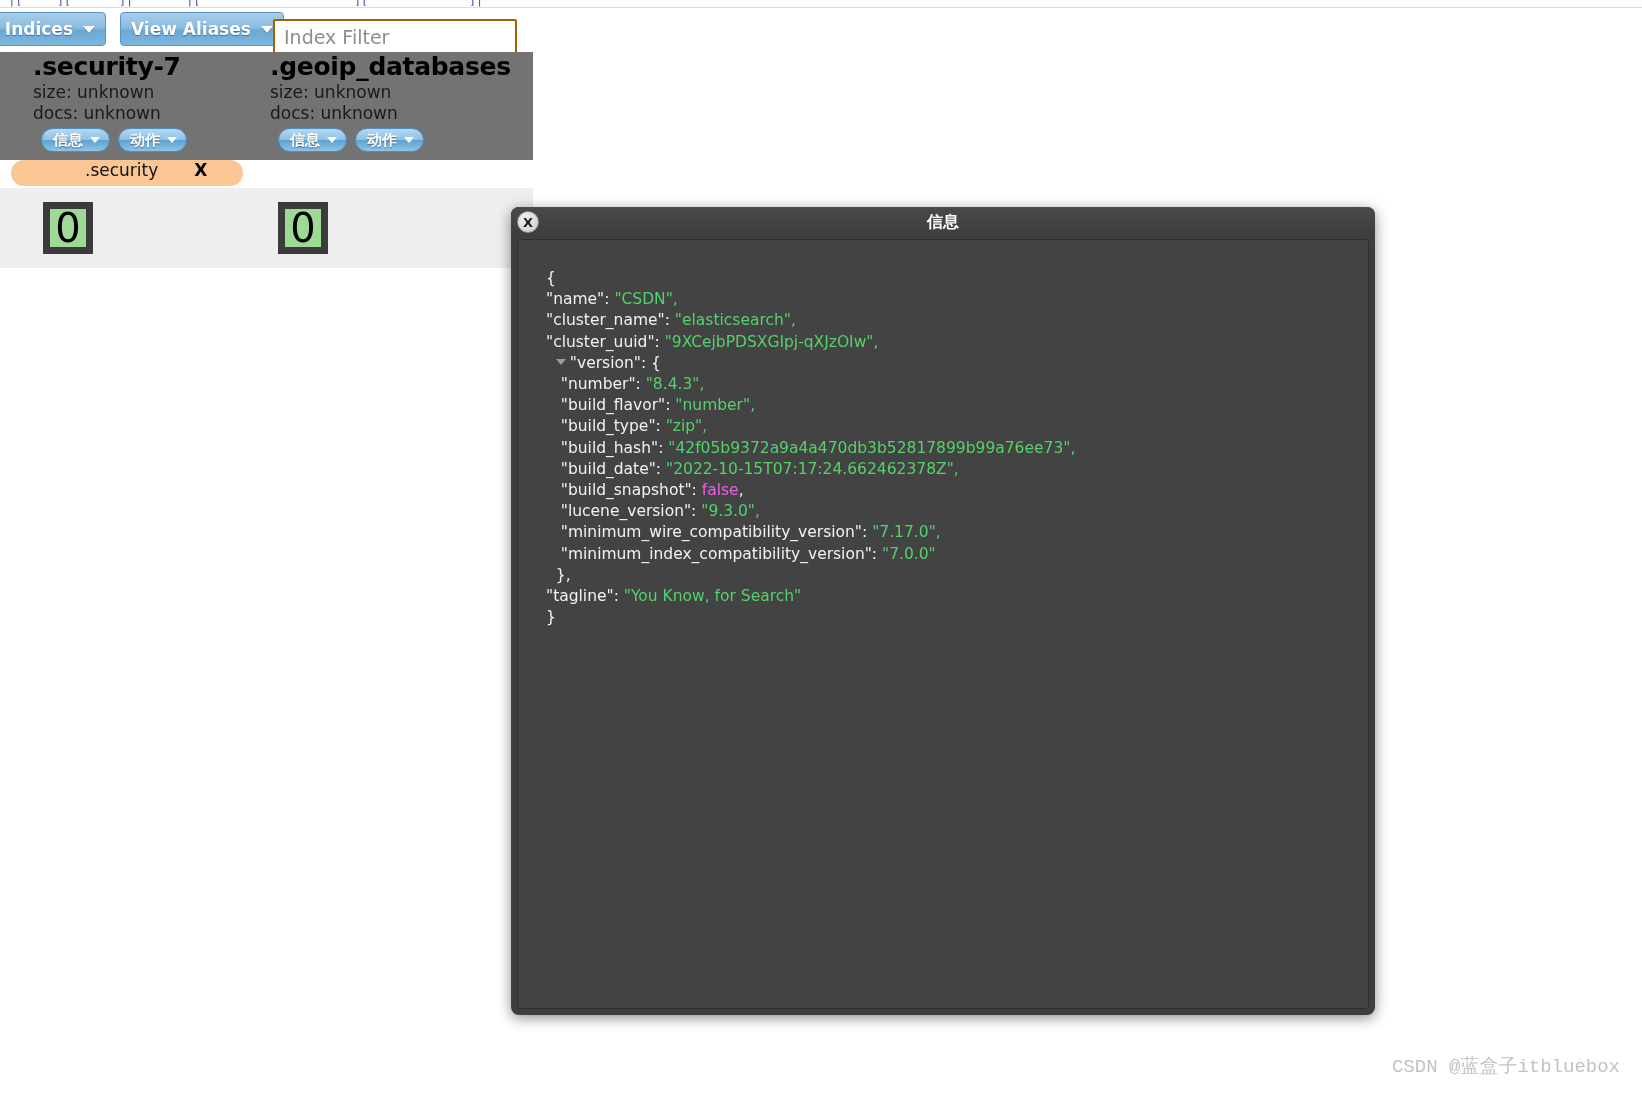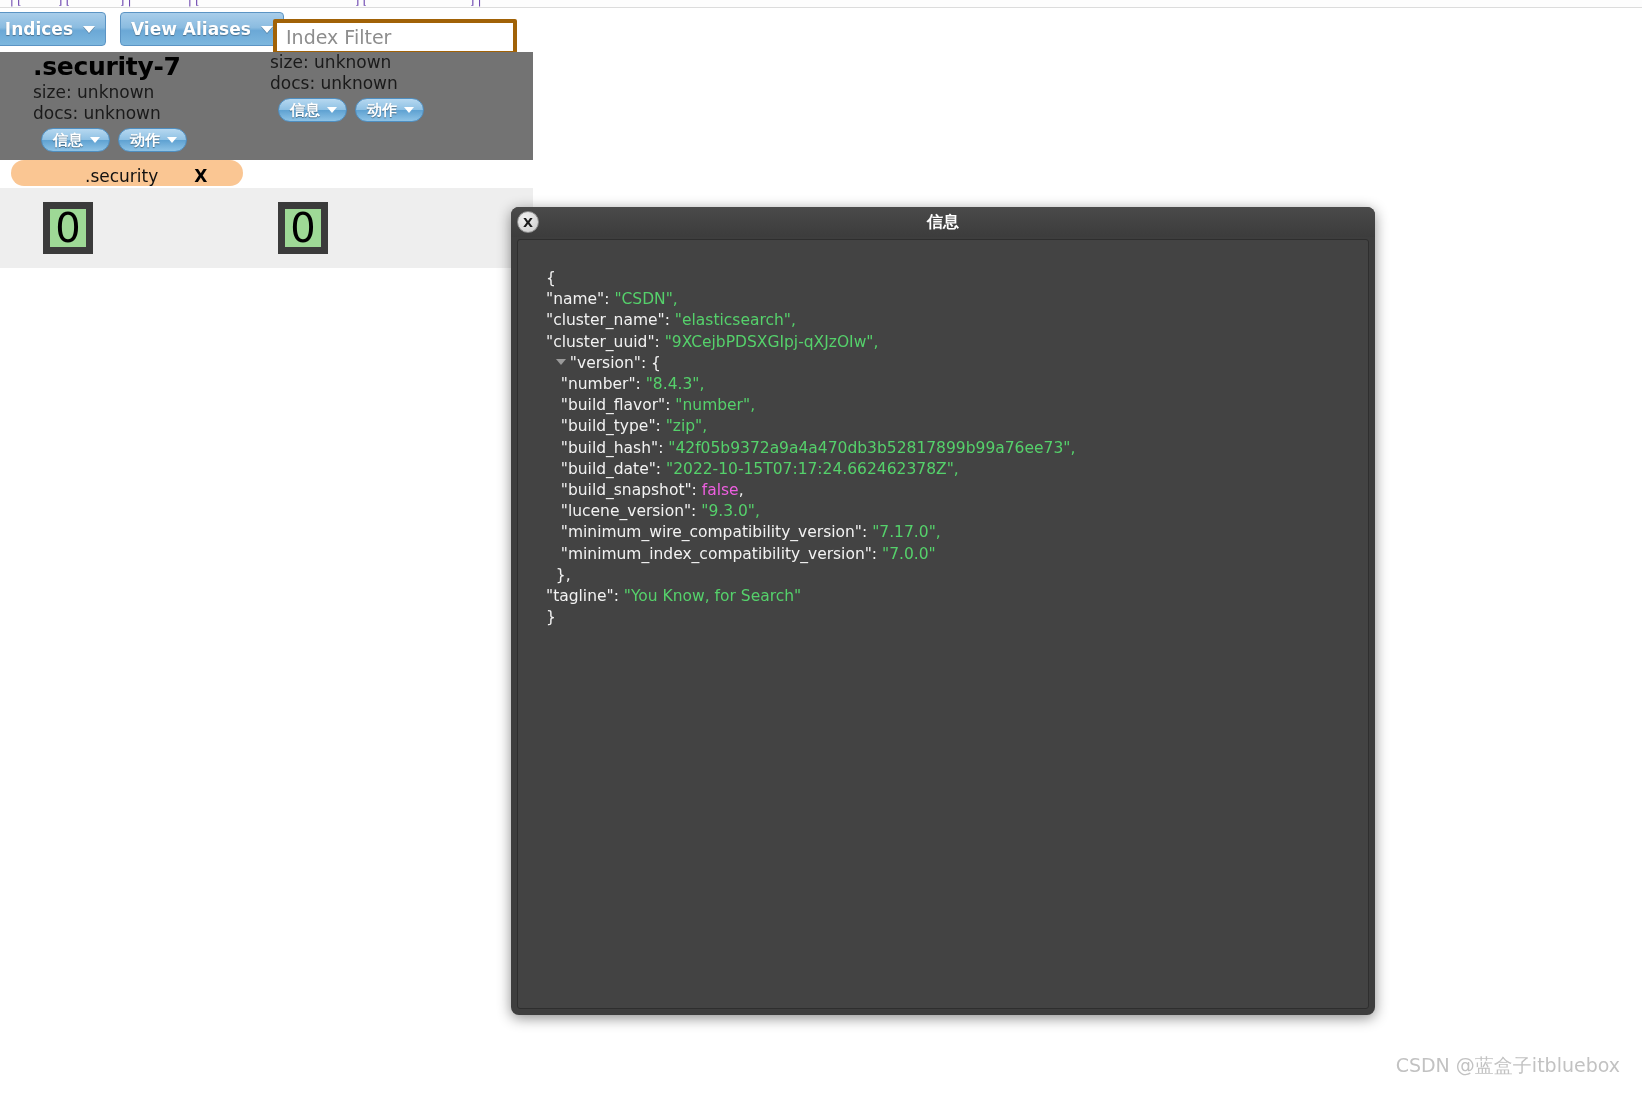--- a/index.html
+++ b/index.html
@@ -70,21 +70,21 @@
     justify-content: flex-end;
     border-top-left-radius: 0;
     border-bottom-left-radius: 0;
   }
   #btn-view-aliases { left: 120px; }
 
   #index-filter {
     position: absolute;
     left: 273px; top: 10px;
     width: 244px; height: 36px;
-    border: 4px solid #a16207;
+    border: 2px solid #a16207;
     border-radius: 2px;
     background: #ffffff;
     font-size: 19px;
     font-family: "DejaVu Sans", "Liberation Sans", sans-serif;
     color: #222;
     padding: 0 9px;
     outline: none;
   }
   #index-filter::placeholder { color: #8d8d8d; opacity: 1; }
 
@@ -153,21 +153,21 @@
     width: 533px; height: 28px;
     background: #ffffff;
   }
   #alias-pill {
     position: absolute;
     left: 11px; top: 0;
     width: 232px; height: 26px;
     background: #fac693;
     border-radius: 13px;
     display: flex;
-    align-items: flex-end;
+    align-items: flex-start;
     cursor: pointer;
   }
   #alias-pill .alias-label {
     font-size: 17px;
     color: #111111;
     margin-left: 74px;
   }
   #alias-pill .alias-close {
     font-size: 17px;
     font-weight: bold;
@@ -276,20 +276,21 @@
     cursor: pointer;
   }
 
   
   #watermark {
     position: absolute;
     right: 22px; bottom: 14px;
     font-size: 19px;
     color: #c2c2c2;
     white-space: nowrap;
+    font-family: Liberation Mono, monospace;
   }
 </style>
 </head>
 <body>
 
 <div id="top-strip">
   <span class="frag" style="left:10px;">| [</span>
   <span class="frag" style="left:58px;">] [</span>
   <span class="frag" style="left:120px;">] |</span>
   <span class="frag" style="left:188px;">| [</span>
@@ -324,20 +325,21 @@
         <span class="caret"></span>
       </div>
       <div class="pill-btn">
         <span>动作</span>
         <span class="caret"></span>
       </div>
     </div>
   </div>
 
   <div class="card" id="card-geoip">
+    <div class="card-title">.geoip_databases</div>
     <div class="card-meta">size: unknown</div>
     <div class="card-meta">docs: unknown</div>
     <div class="card-actions">
       <div class="pill-btn">
         <span>信息</span>
         <span class="caret"></span>
       </div>
       <div class="pill-btn">
         <span>动作</span>
         <span class="caret"></span>

